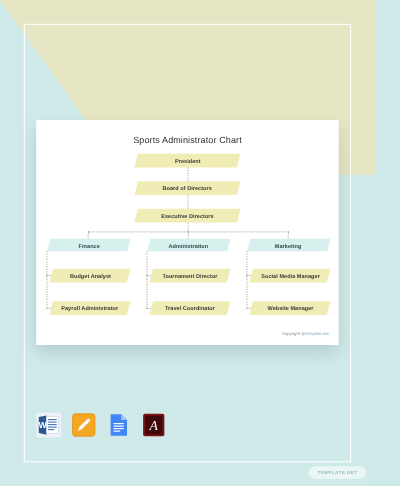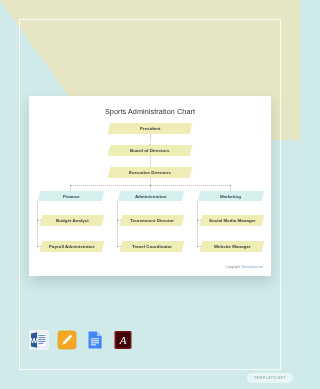--- a/index.html
+++ b/index.html
@@ -62,21 +62,21 @@
 </style>
 </head>
 <body>
 
 <div class="bg-cyan"></div>
 <div class="bg-beige"></div>
 <div class="inner-frame"></div>
 
 <div class="card">
 
-  <div class="chart-title">Sports Administration Chart</div>
+  <div class="chart-title">Sports Administrator Chart</div>
 
   <div class="node" style="left:80px;top:27px;width:82px;height:11px;">
     <span>President</span>
   </div>
   <div class="conn v" style="left:121px;top:38px;height:11px;"></div>
 
   <div class="node" style="left:80px;top:49px;width:82px;height:11px;">
     <span>Board of Directors</span>
   </div>
   <div class="conn v" style="left:121px;top:60px;height:11px;"></div>

